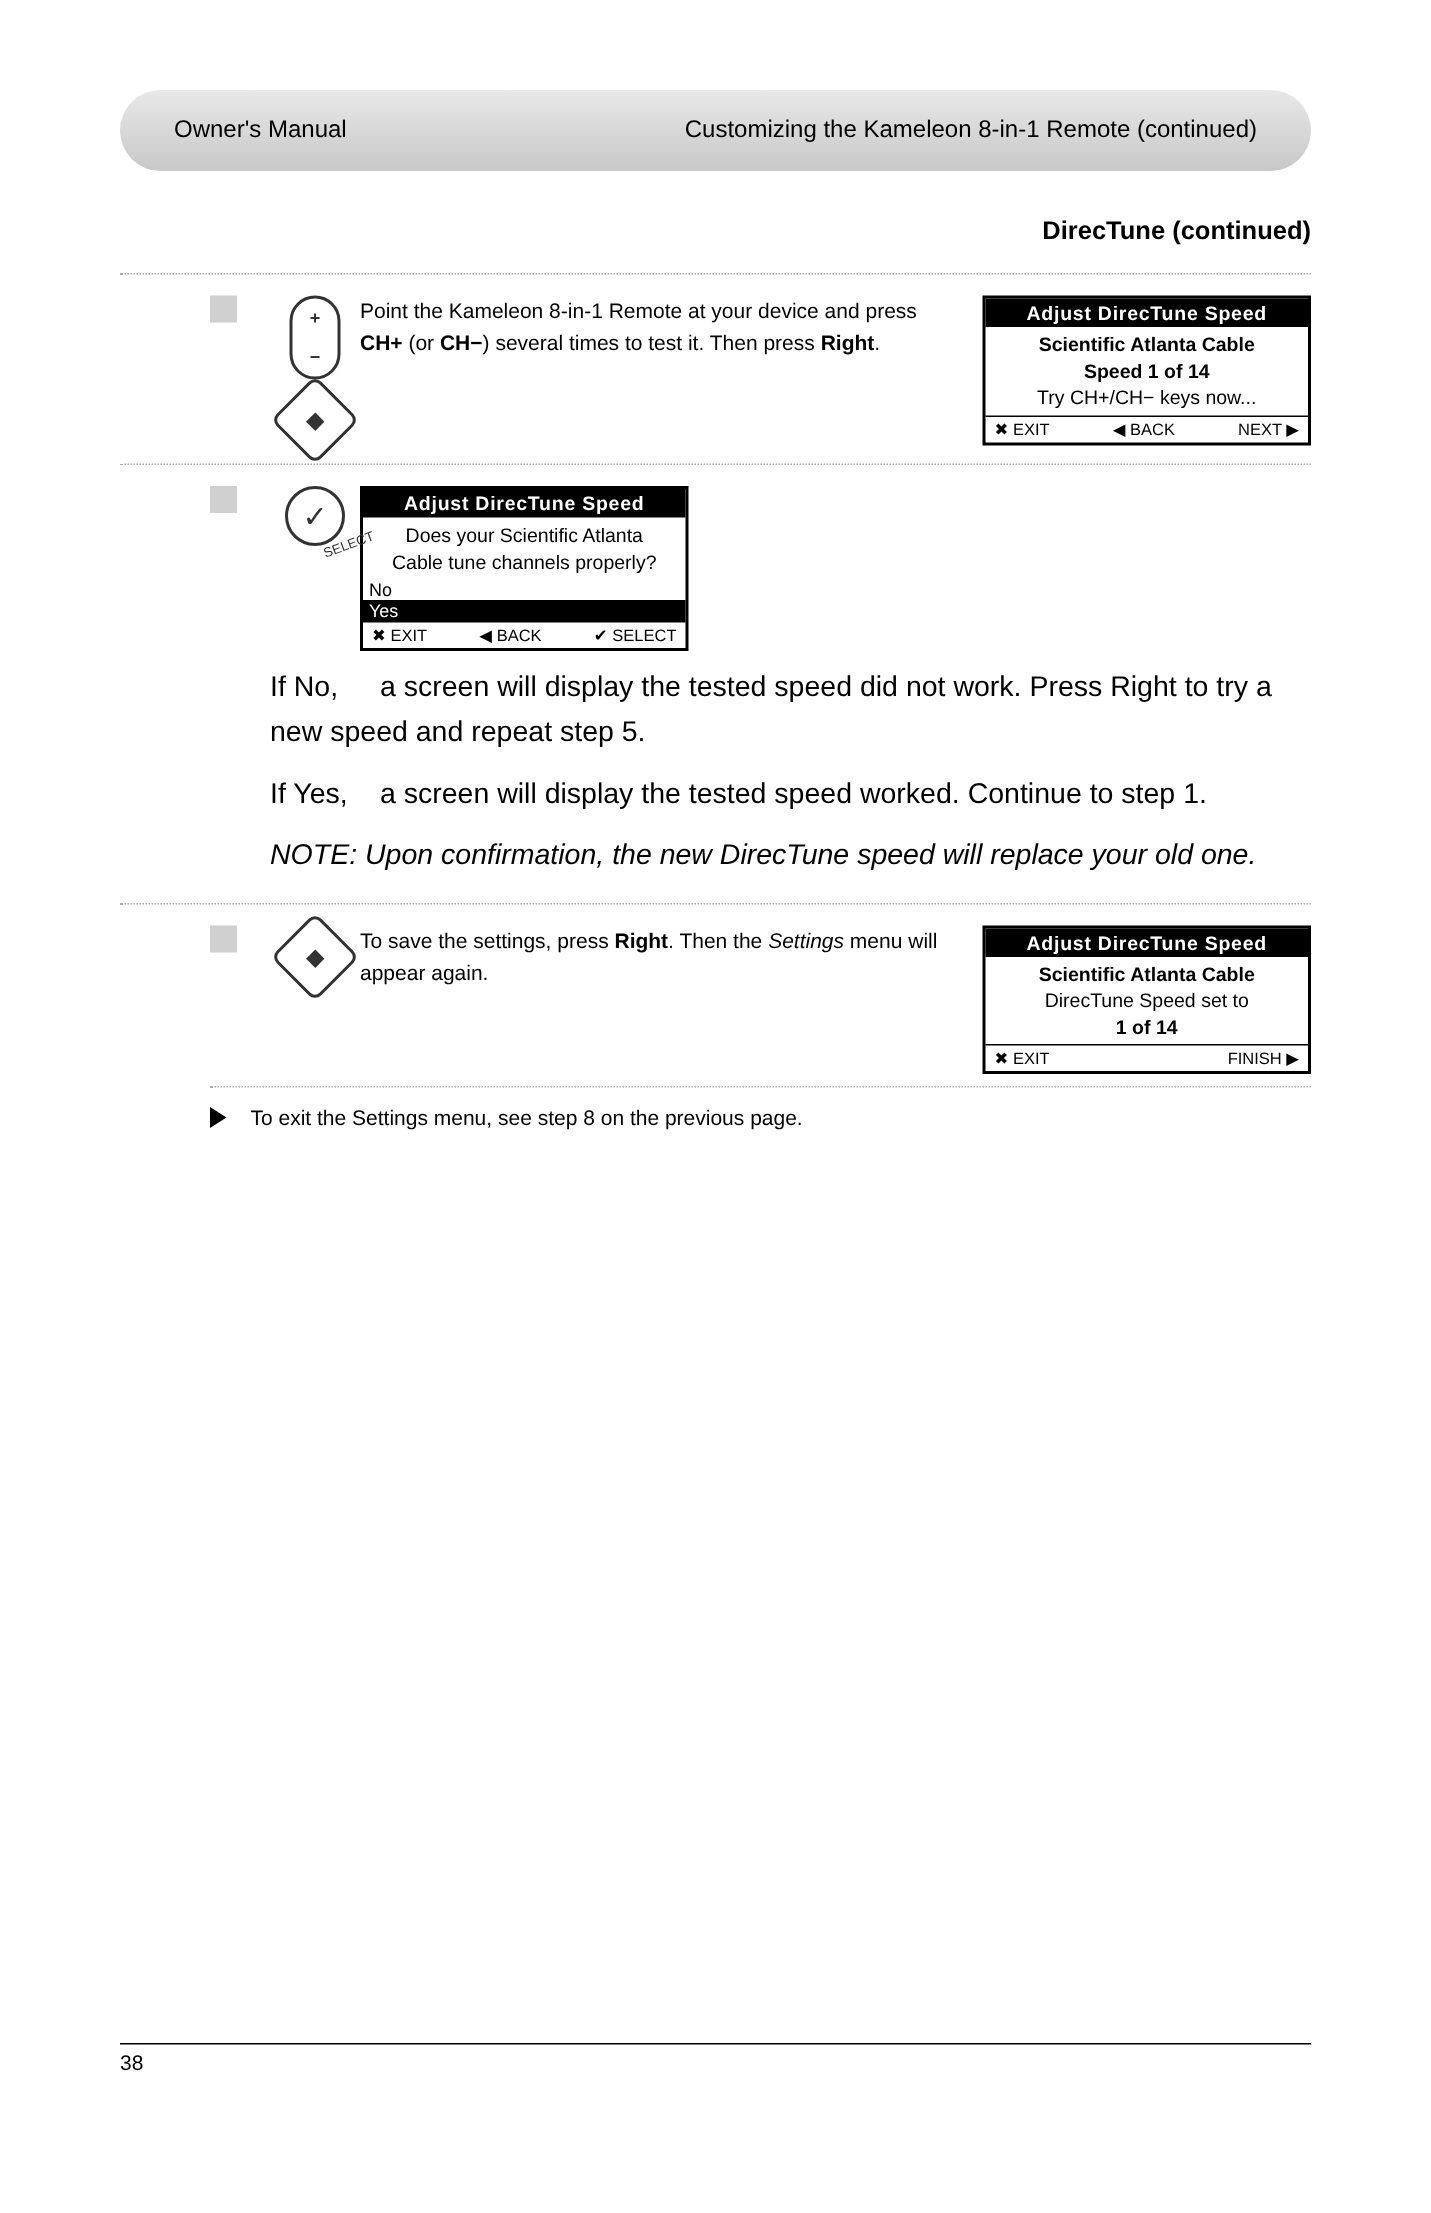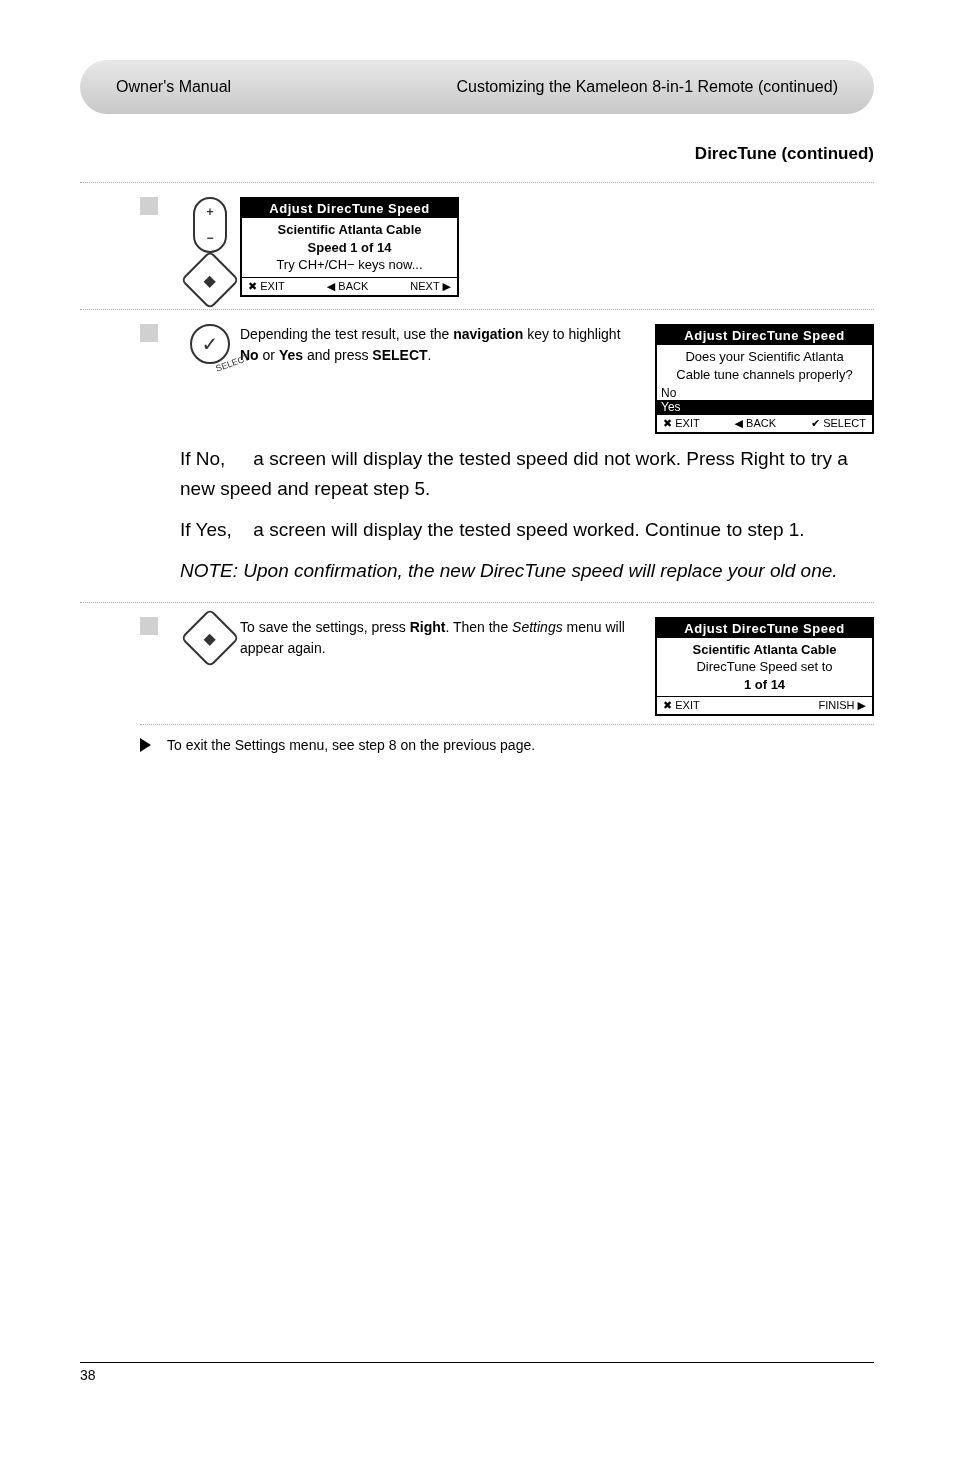--- a/index.html
+++ b/index.html
@@ -200,20 +200,23 @@
   <div class="step-bullet"></div>
   <div class="step-icon-col">
     <div class="icon-channel">
         <span>+</span>
         <span>−</span>
       </div>
     <div class="icon-nav">
         <span class="icon-nav-inner">◆</span>
       </div>
   </div>
+  <div class="step-text-col">
+    <span>Point the Kameleon 8-in-1 Remote at your device and press </span><b>CH+</b><span> (or </span><b>CH−</b><span>) several times to test it. Then press </span><b>Right</b><span>.</span>
+  </div>
   <div class="step-screenshot-col">
     <div class="lcd-screen">
       <div class="lcd-title">Adjust DirecTune Speed</div>
       <div class="lcd-body">
         <div class="bold">Scientific Atlanta Cable</div>
         <div class="bold">Speed 1 of 14</div>
         <div>Try CH+/CH− keys now...</div>
       </div>
       <div class="lcd-footer">
         <span>✖ EXIT</span>
@@ -222,23 +225,20 @@
       </div>
     </div>
   </div>
 </div>
 
 <div class="step-row">
   <div class="step-bullet"></div>
   <div class="step-icon-col">
     <div class="icon-select" data-label="SELECT">✓</div>
   </div>
-  <div class="step-text-col">
-    <span>Depending the test result, use the </span><b>navigation</b><span> key to highlight </span><b>No</b><span> or </span><b>Yes</b><span> and press </span><b>SELECT</b><span>.</span>
-  </div>
   <div class="step-screenshot-col">
     <div class="lcd-screen">
       <div class="lcd-title">Adjust DirecTune Speed</div>
       <div class="lcd-body left">
         <div>Does your Scientific Atlanta</div>
         <div>Cable tune channels properly?</div>
       </div>
       <div class="lcd-row-unsel">No</div>
       <div class="lcd-row-sel">Yes</div>
       <div class="lcd-footer">

